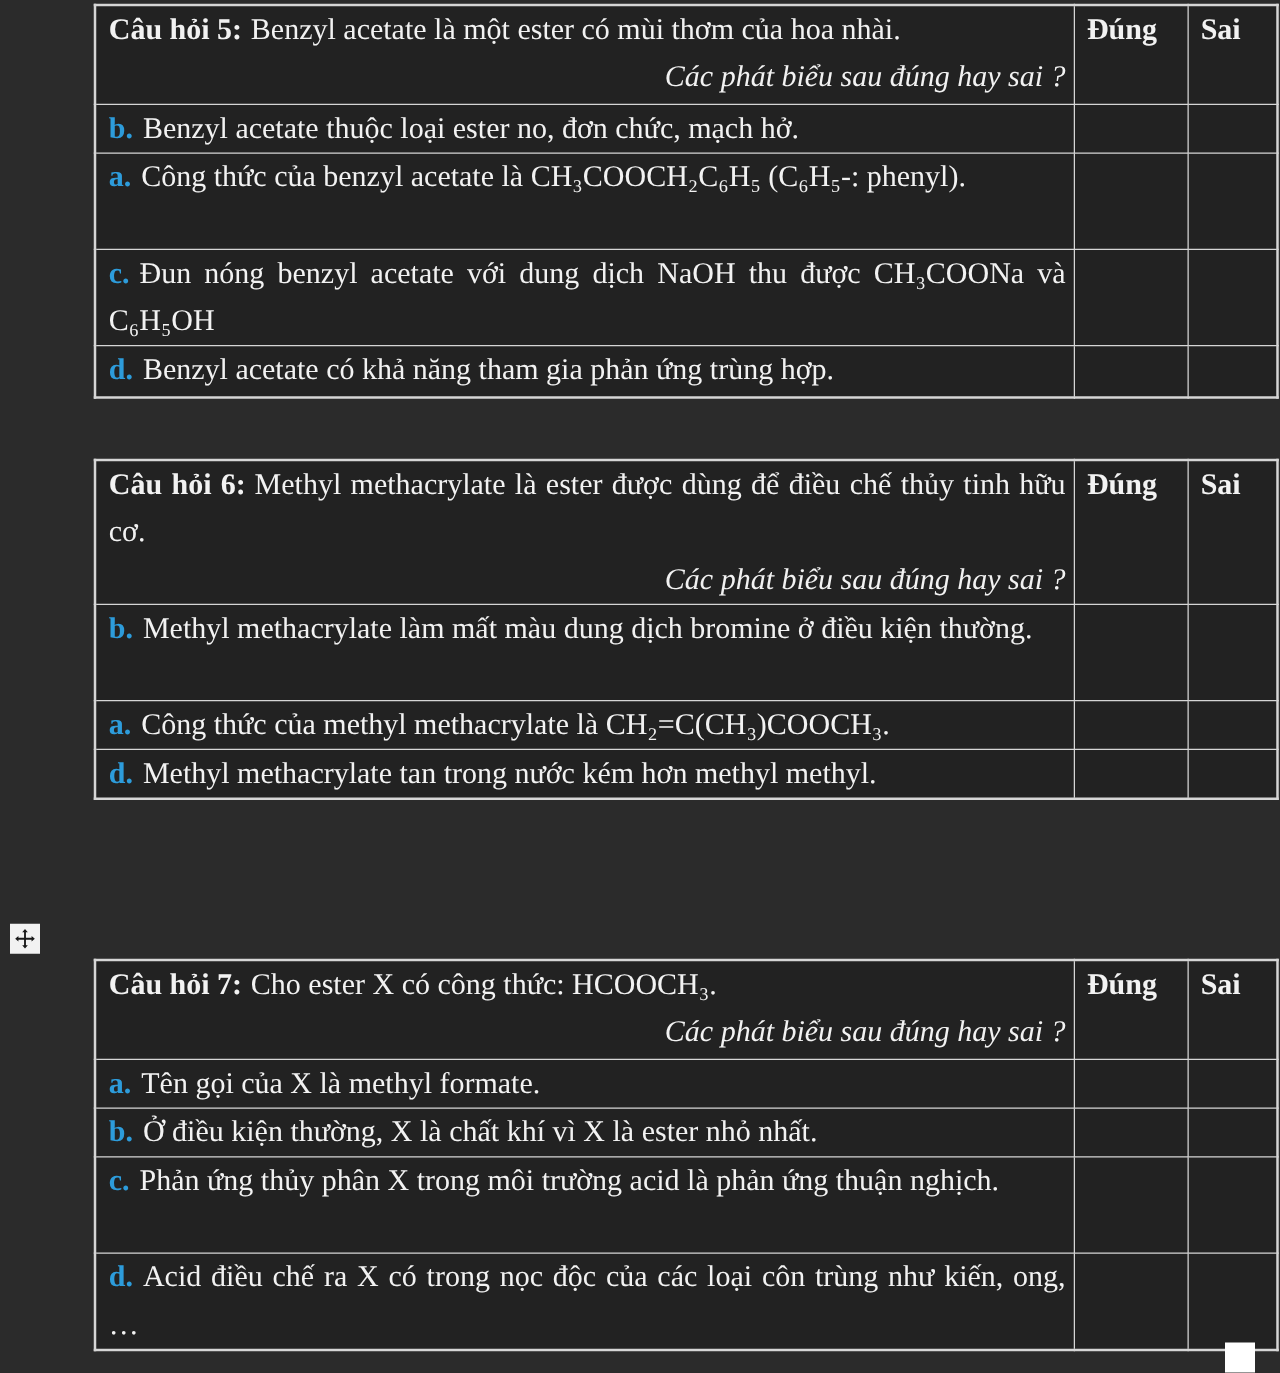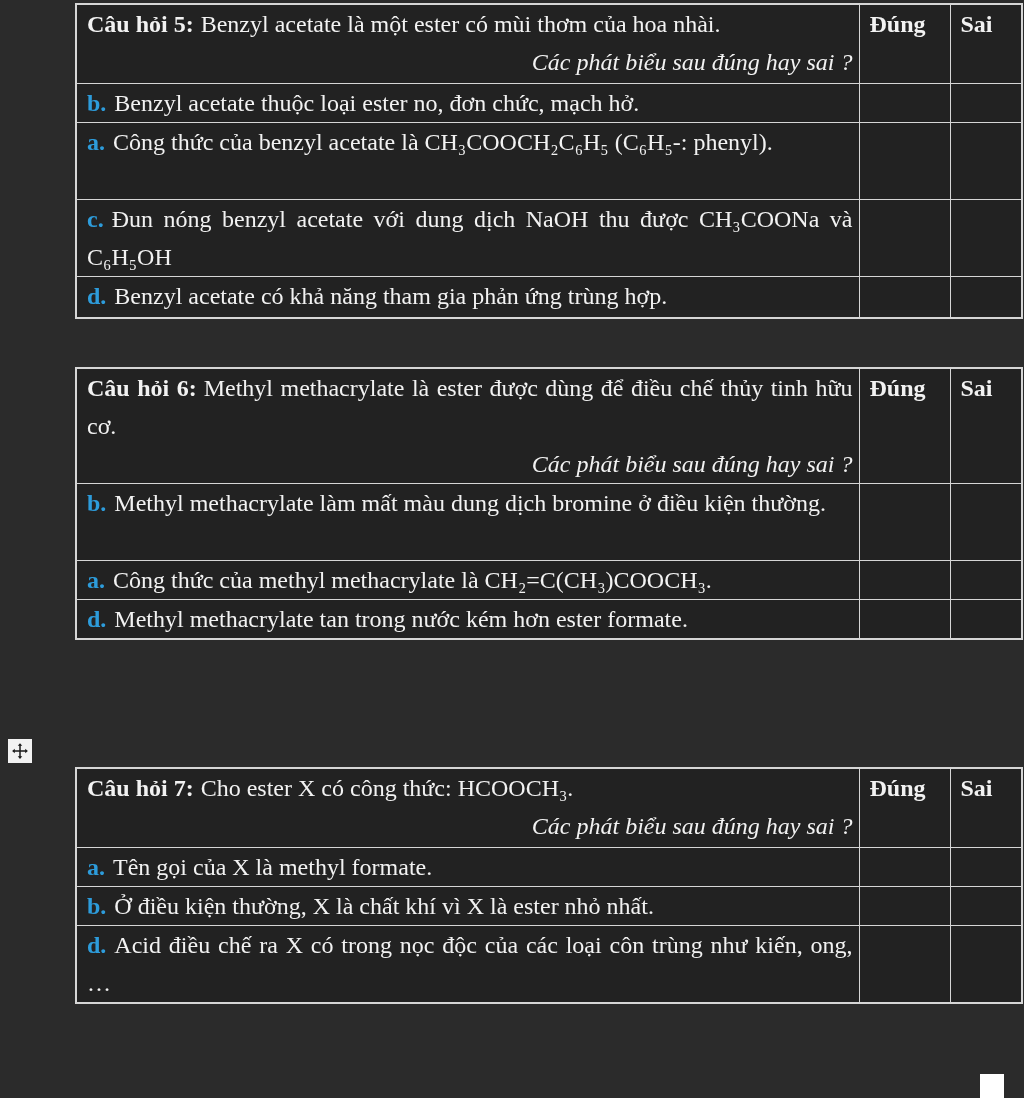--- a/index.html
+++ b/index.html
@@ -129,21 +129,21 @@
   </tr>
   <tr>
     <td class="rh1">
       <p class="line"><span class="lbl">a.</span><span>Công thức của methyl methacrylate là CH₂=C(CH₃)COOCH₃.</span></p>
     </td>
     <td class="c-ans"></td>
     <td class="c-ans"></td>
   </tr>
   <tr>
     <td class="rh1">
-      <p class="line"><span class="lbl">d.</span><span>Methyl methacrylate tan trong nước kém hơn ester formate.</span></p>
+      <p class="line"><span class="lbl">d.</span><span>Methyl methacrylate tan trong nước kém hơn methyl methyl.</span></p>
     </td>
     <td class="c-ans"></td>
     <td class="c-ans"></td>
   </tr>
 </tbody>
   </table>
 
 <div class="move-handle">
   <span>
     <svg viewBox="0 0 24 24">
@@ -176,20 +176,27 @@
   </tr>
   <tr>
     <td class="rh1">
       <p class="line"><span class="lbl">b.</span><span>Ở điều kiện thường, X là chất khí vì X là ester nhỏ nhất.</span></p>
     </td>
     <td class="c-ans"></td>
     <td class="c-ans"></td>
   </tr>
   <tr>
     <td class="rh2">
+      <p class="line"><span class="lbl">c.</span><span>Phản ứng thủy phân X trong môi trường acid là phản ứng thuận nghịch.</span></p>
+    </td>
+    <td class="c-ans"></td>
+    <td class="c-ans"></td>
+  </tr>
+  <tr>
+    <td class="rh2">
       <p class="line"><span class="lbl">d.</span><span>Acid điều chế ra X có trong nọc độc của các loại côn trùng như kiến, ong, …</span></p>
     </td>
     <td class="c-ans"></td>
     <td class="c-ans"></td>
   </tr>
 </tbody>
   </table>
 
 <div class="resize-handle"></div>
 

